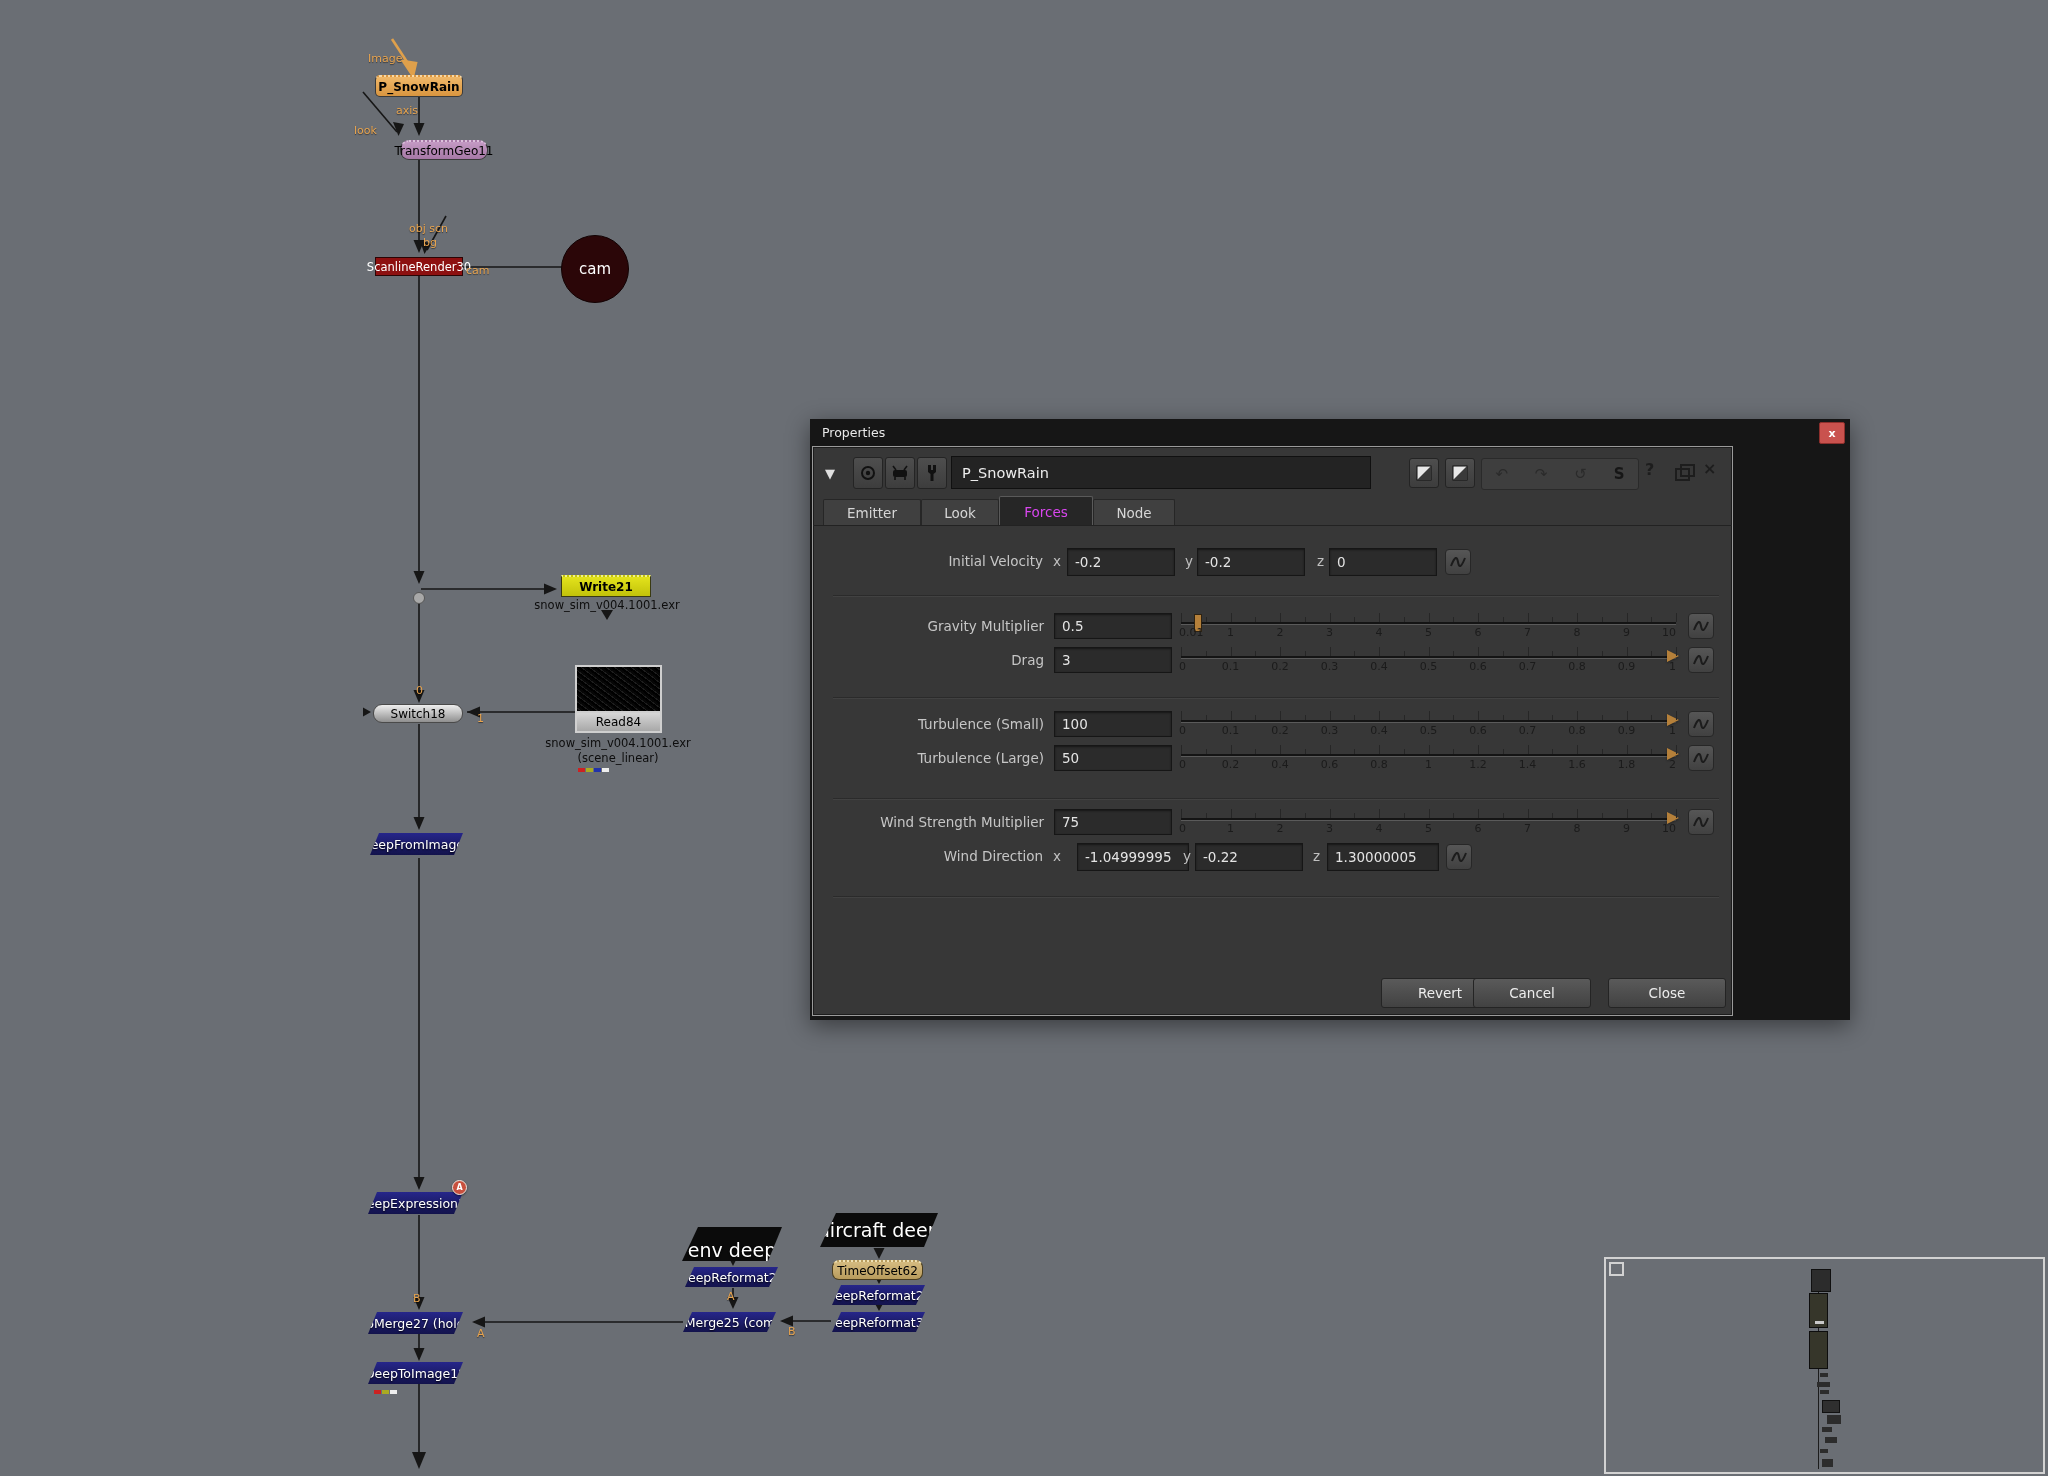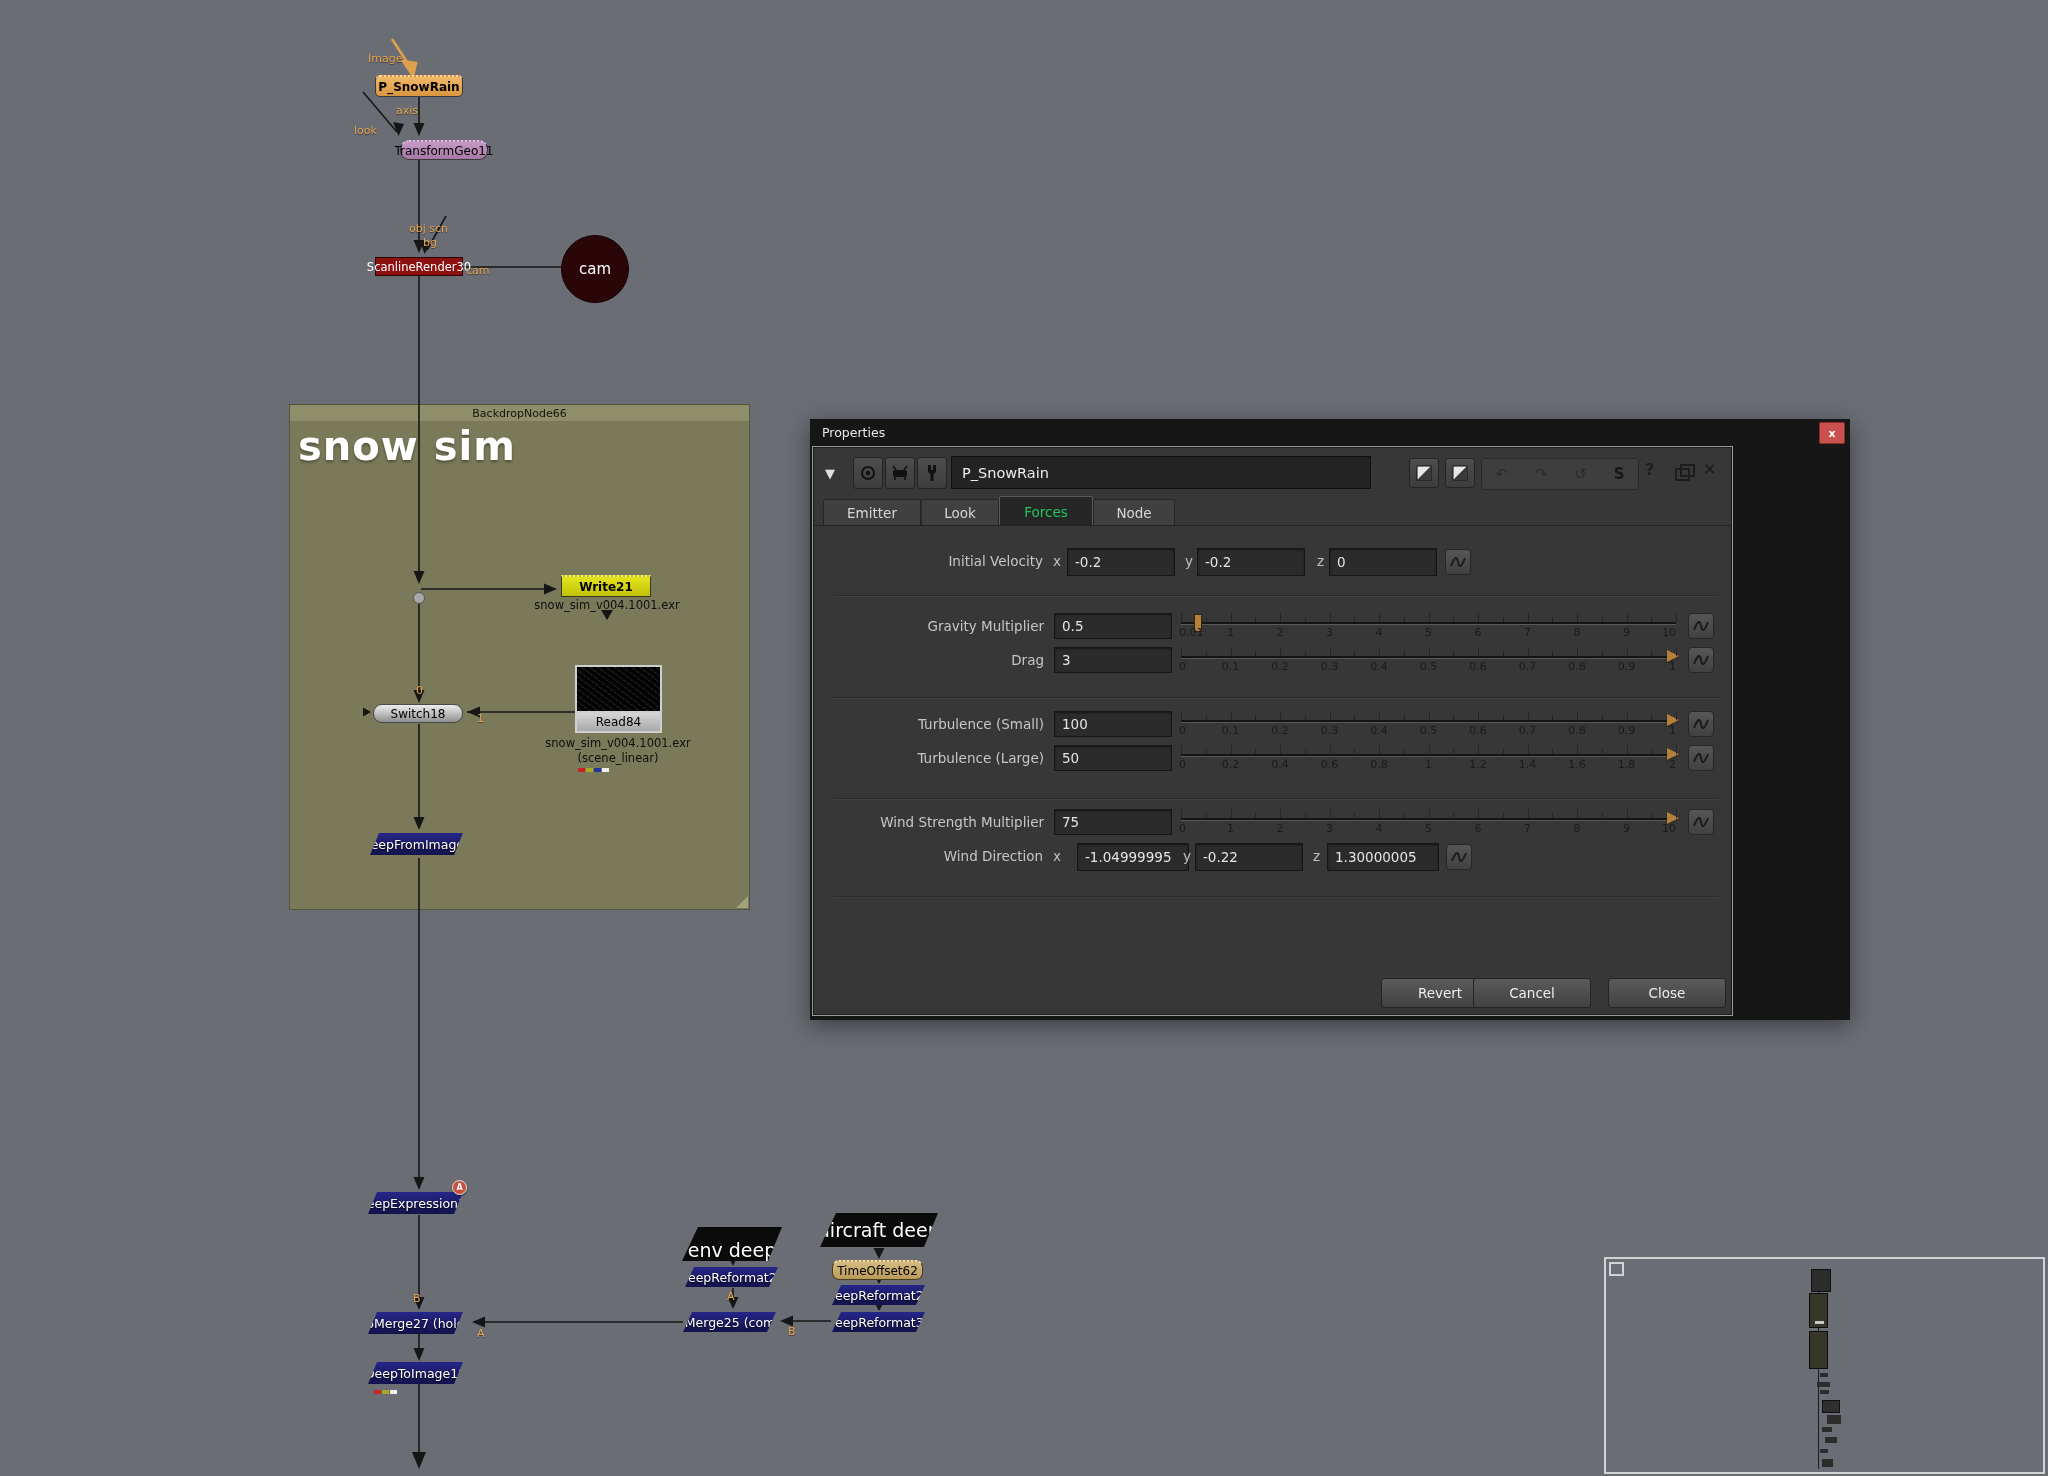--- a/index.html
+++ b/index.html
@@ -67,21 +67,21 @@
               font-family:"DejaVu Sans",sans-serif;}
   .gray-group{position:absolute;left:668px;top:11px;width:156px;height:30px;background:#3e3e3e;
               border:1px solid #2a2a2a;border-radius:3px;display:flex;align-items:center;justify-content:space-around;
               color:#242424;font-size:15px;}
   .gray-group span{opacity:.75;}
   .hdr-glyph{position:absolute;color:#1d1d1d;font-weight:bold;font-size:16px;}
   .restore-ic{position:absolute;width:11px;height:9px;border:2px solid #1d1d1d;background:transparent;}
   .restore-ic:before{content:"";position:absolute;left:3px;top:-6px;width:11px;height:9px;border:2px solid #1d1d1d;}
   .tab{position:absolute;height:26px;background:#404040;border:1px solid #262626;border-bottom:none;
        color:#d6d6d6;display:flex;align-items:center;justify-content:center;border-radius:2px 2px 0 0;}
-  .tab.active{background:#262626;color:#22c55e;height:29px;border-color:#5a5a5a;}
+  .tab.active{background:#262626;color:#d946ef;height:29px;border-color:#5a5a5a;}
   .tabline{position:absolute;left:0;top:78px;width:100%;height:1px;background:#222;}
   .plabel{position:absolute;color:#c6c6c6;text-align:right;white-space:nowrap;}
   .axis-l{position:absolute;color:#c0c0c0;}
   .pfield{position:absolute;background:#2b2b2b;border:1px solid #161616;box-shadow:inset 0 1px 2px rgba(0,0,0,.5);
           color:#e4e4e4;font-size:13.5px;padding:0 7px;box-sizing:border-box;font-family:"DejaVu Sans",sans-serif;
           overflow:hidden;white-space:nowrap;}
   .curve-btn{position:absolute;width:26px;height:26px;background:linear-gradient(#565656,#414141);
              border:1px solid #272727;border-radius:4px;box-sizing:border-box;
              display:flex;align-items:center;justify-content:center;}
   .sep{position:absolute;left:20px;width:886px;height:2px;background:linear-gradient(#1f1f1f,#4d4d4d);}
@@ -101,25 +101,20 @@
   
   .minimap{position:absolute;left:1604px;top:1257px;width:441px;height:217px;border:2px solid #d2d2d2;box-sizing:border-box;}
   .mm-sq{position:absolute;left:3px;top:3px;width:11px;height:10px;border:2px solid #d2d2d2;}
   .mm{position:absolute;background:#2c2c2c;}
 </style>
 </head>
 <body>
 
 <div class="canvas">
 
-  <div class="backdrop" style="left:289px;top:404px;width:459px;height:504px;">
-    <div class="backdrop-header">BackdropNode66</div>
-    <div class="backdrop-title" style="left:8px;top:18px;">snow sim</div>
-    <div class="bd-handle"></div>
-  </div>
 
   <svg class="wires" width="2048" height="1476">
     <g stroke="#161616" stroke-width="1.6" fill="none">
       <line x1="363" y1="92" x2="397" y2="132"></line>
       <line x1="419" y1="97" x2="419" y2="133"></line>
       <line x1="419" y1="160" x2="419" y2="250"></line>
       <line x1="446" y1="216" x2="427" y2="250"></line>
       <line x1="463" y1="267" x2="562" y2="267"></line>
       <line x1="419" y1="276" x2="419" y2="581"></line>
       <line x1="421" y1="589" x2="546" y2="589"></line>

